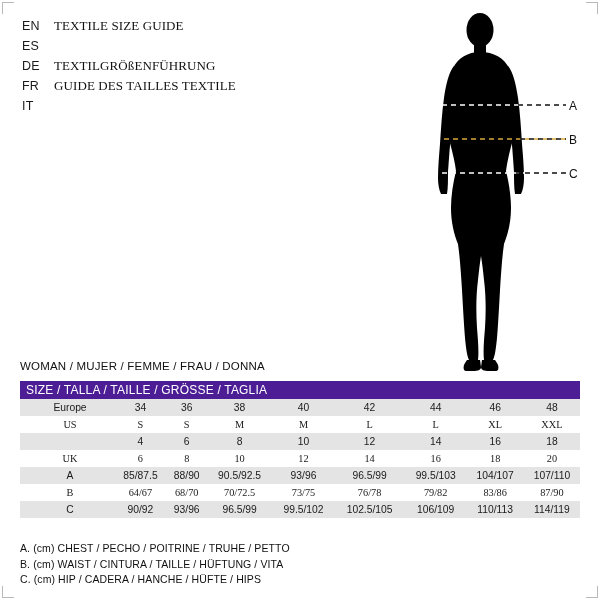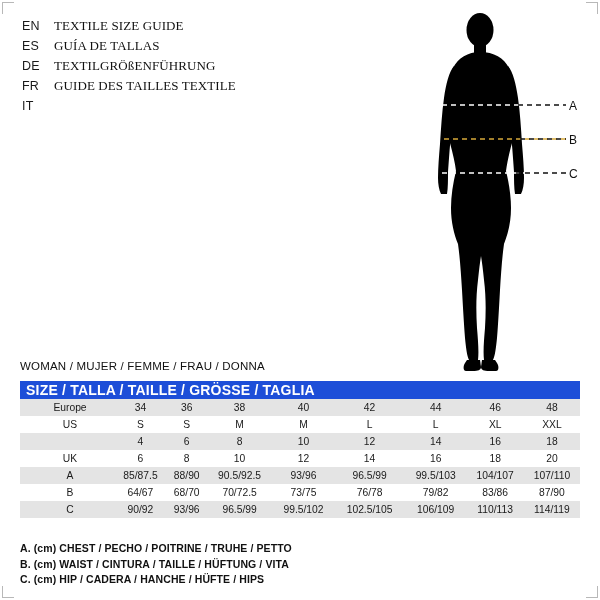--- a/index.html
+++ b/index.html
@@ -94,40 +94,40 @@
     text-align: center;
     vertical-align: middle;
     font-size: 10.3px;
   }
   table.size-table td.rowhead {
     text-align: center;
     padding-left: 6px;
     width: 88px;
   }
   tr.hdr td {
-    background: #1d4ed8;
+    background: #4c1d95;
     color: #ffffff;
-    font-weight: bold;
-    font-size: 14px;
+    font-weight: normal;
+    font-size: 12px;
     height: 18px;
     letter-spacing: 0.2px;
   }
   tr.shaded td { background: #e4e4e4; }
-  tr.plain td { background: #ffffff; }
+  tr.plain td { background: #ffffff; font-family: Liberation Serif, serif; }
 
   
   .notes {
     position: absolute;
     left: 20px;
     top: 541px;
     width: 420px;
   }
   .note {
     font-size: 10.5px;
-    font-weight: bold;
+    font-weight: normal;
     letter-spacing: 0.1px;
     color: #111111;
     line-height: 15.5px;
   }
 
   
   .corner {
     position: absolute;
     width: 11px;
     height: 11px;
@@ -148,21 +148,20 @@
   <div class="corner bl"></div>
   <div class="corner br"></div>
 
   <div class="lang-block">
     <div class="lang-row">
       <span class="lang-code">EN</span>
       <span class="lang-title">TEXTILE SIZE GUIDE</span>
     </div>
     <div class="lang-row">
       <span class="lang-code">ES</span>
-      <span class="lang-title">GUÍA DE TALLAS</span>
     </div>
     <div class="lang-row">
       <span class="lang-code">DE</span>
       <span class="lang-title">TEXTILGRÖßENFÜHRUNG</span>
     </div>
     <div class="lang-row">
       <span class="lang-code">FR</span>
       <span class="lang-title">GUIDE DES TAILLES TEXTILE</span>
     </div>
     <div class="lang-row">

